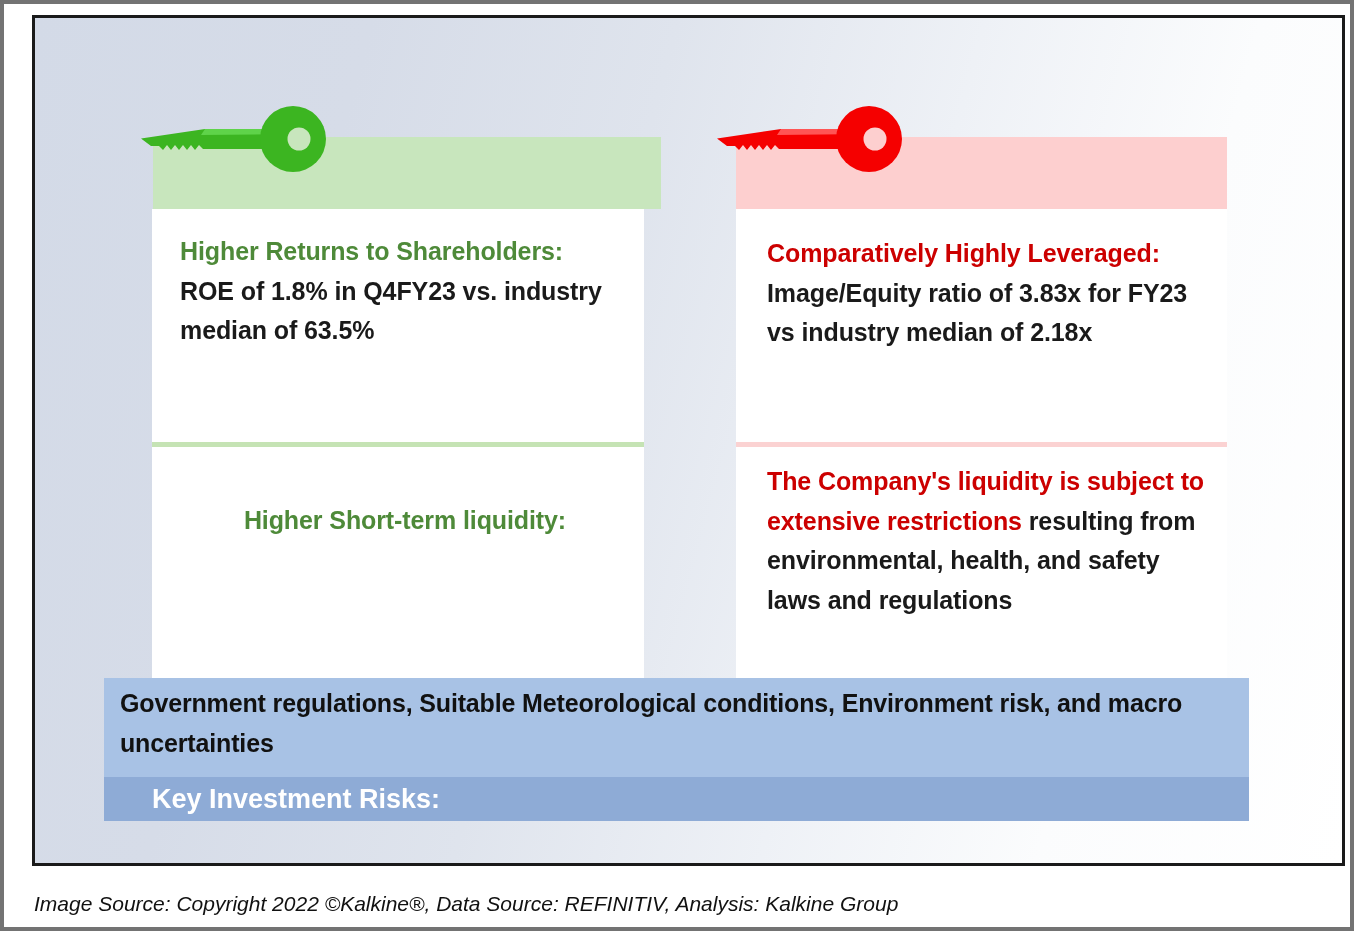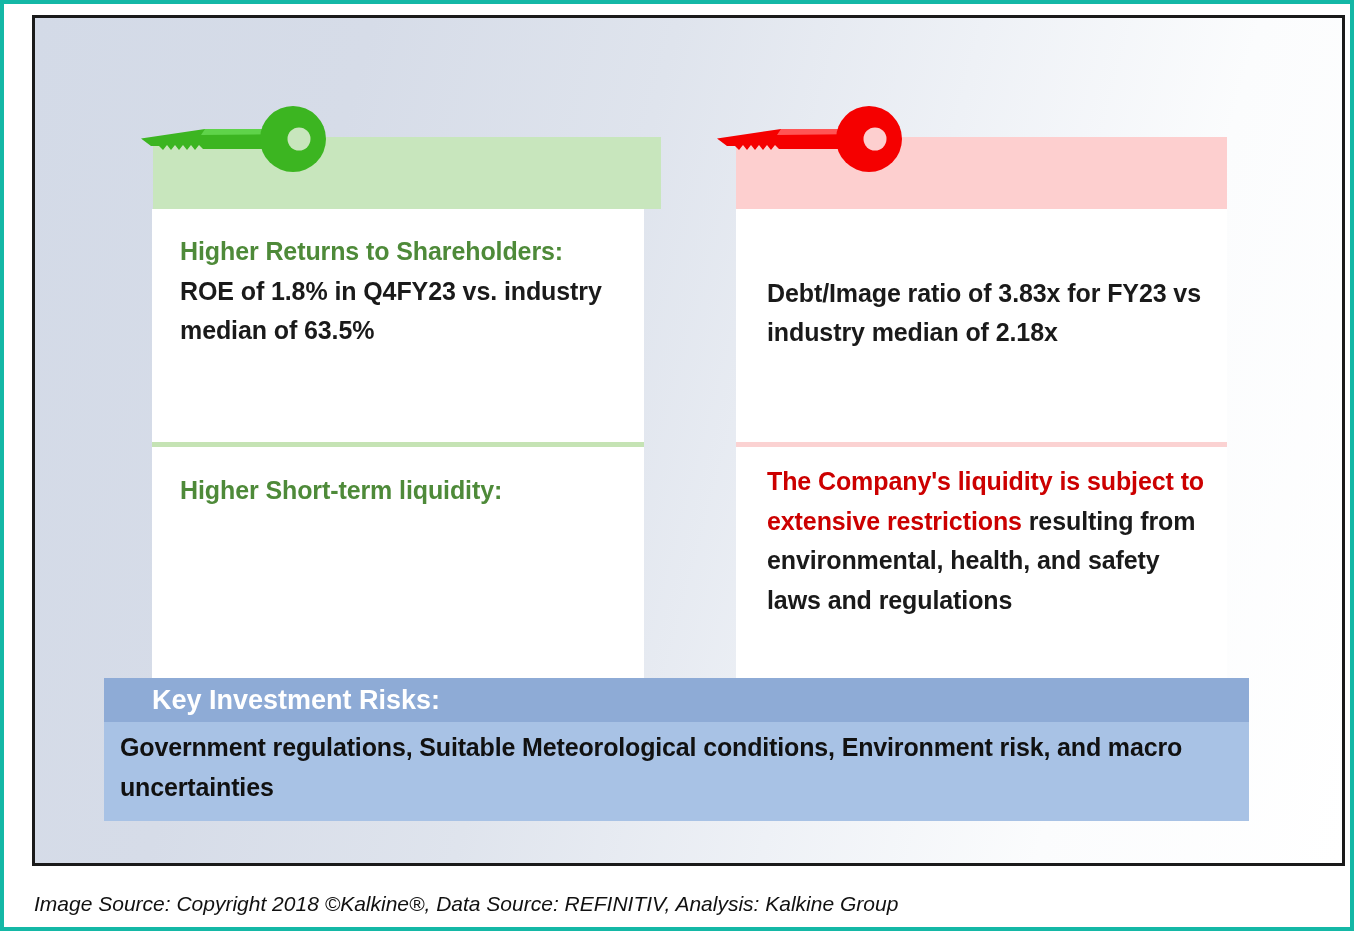--- a/index.html
+++ b/index.html
@@ -14,21 +14,21 @@
     overflow: hidden;
   }
 
   
   #outer-frame {
     position: absolute;
     left: 0; top: 0;
     width: 1354px;
     height: 931px;
     box-sizing: border-box;
-    border: 4px solid #14b8a6;
+    border: 4px solid #737373;
     background: #ffffff;
   }
 
   
   #slide-frame {
     position: absolute;
     left: 28px;
     top: 11px;
     width: 1313px;
     height: 851px;
@@ -92,21 +92,21 @@
   }
   .divider.green { background: #c5e3b4; }
   .divider.pink  { background: #fbd2d2; }
 
   .block {
     position: absolute;
     left: 28px;
     right: 14px;
   }
   #pos-block-1 { top: 23px; }
-  #pos-block-2 { top: 262px; }
+  #pos-block-2 { top: 292px; text-align: center; }
   #neg-block-1 { top: 25px; left: 31px; }
   #neg-block-2 { top: 253px; left: 31px; }
 
   .block p {
     margin: 0;
     font-size: 25px;
     font-weight: bold;
     line-height: 1.58;
     color: #1a1a1a;
     letter-spacing: -0.1px;
@@ -207,35 +207,35 @@
         <p><span class="lead-green">Higher Short-term liquidity:</span><br>
            </p>
       </div>
     </div>
 
     <div class="panel" id="negatives-panel">
 
       <div class="divider pink"></div>
 
       <div class="block" id="neg-block-1">
-        <p><br>
-           <span>Debt/Image ratio of 3.83x for FY23 vs industry median of 2.18x</span></p>
+        <p><span class="lead-red">Comparatively Highly Leveraged:</span><br>
+           <span>Image/Equity ratio of 3.83x for FY23 vs industry median of 2.18x</span></p>
       </div>
 
       <div class="block" id="neg-block-2">
         <p><span class="lead-red">The Company's liquidity is subject to extensive restrictions</span><span> resulting from environmental, health, and safety laws and regulations</span></p>
       </div>
     </div>
 
     <div id="risks-banner">
+      <div id="risks-body">
+        <p>Government regulations, Suitable Meteorological conditions, Environment risk, and macro uncertainties</p>
+      </div>
       <div id="risks-head">
         <span id="risks-head-label">Key Investment Risks:</span>
       </div>
-      <div id="risks-body">
-        <p>Government regulations, Suitable Meteorological conditions, Environment risk, and macro uncertainties</p>
-      </div>
     </div>
 
   </div>
 
-  <div id="footer-caption">Image Source: Copyright 2018 ©Kalkine®, Data Source: REFINITIV, Analysis: Kalkine Group</div>
+  <div id="footer-caption">Image Source: Copyright 2022 ©Kalkine®, Data Source: REFINITIV, Analysis: Kalkine Group</div>
 
 </div>
 
 </body></html>

